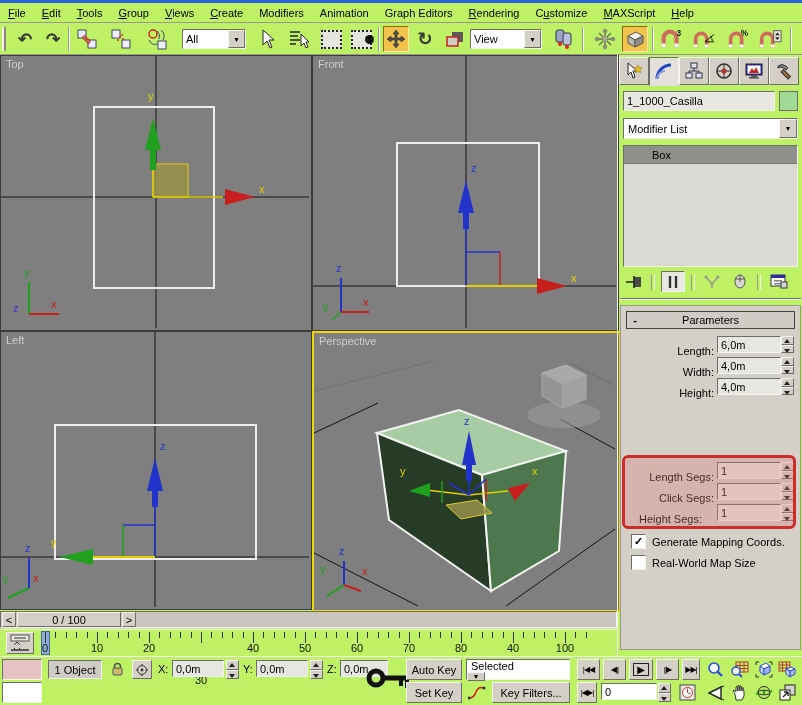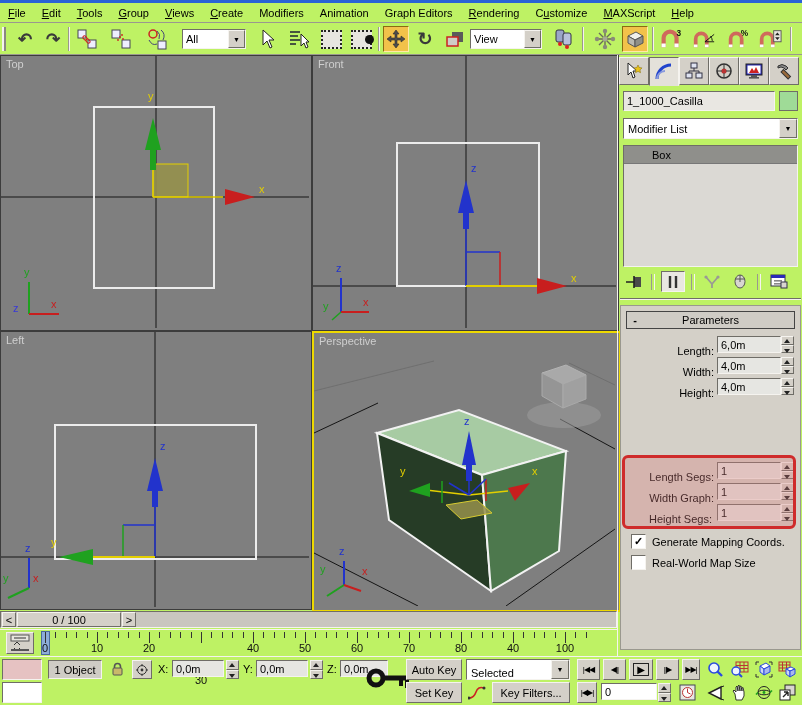--- a/index.html
+++ b/index.html
@@ -542,29 +542,29 @@
       <div class="abs" style="left:0;top:156px;width:181px;">
         <div style="display:flex;align-items:center;margin:0 8px 4px 0;height:17px;">
           <span class="cp-label" style="flex:1;padding-right:3px;">Length Segs:</span>
           <span class="field" style="width:56px;height:15px;">1</span>
           <span class="spin" style="height:17px;">
               <span class="sb up"></span>
               <span class="sb dn"></span>
             </span>
         </div>
         <div style="display:flex;align-items:center;margin:0 8px 4px 0;height:17px;">
-          <span class="cp-label" style="flex:1;padding-right:3px;">Width Graph:</span>
+          <span class="cp-label" style="flex:1;padding-right:3px;">Click Segs:</span>
           <span class="field" style="width:56px;height:15px;">1</span>
           <span class="spin" style="height:17px;">
               <span class="sb up"></span>
               <span class="sb dn"></span>
             </span>
         </div>
         <div style="display:flex;align-items:center;margin:0 8px 4px 0;height:17px;">
-          <span class="cp-label" style="flex:1;padding-right:5px;">Height Segs:</span>
+          <span class="cp-label" style="flex:1;padding-right:15px;">Height Segs:</span>
           <span class="field" style="width:56px;height:15px;">1</span>
           <span class="spin" style="height:17px;">
               <span class="sb up"></span>
               <span class="sb dn"></span>
             </span>
         </div>
       </div>
 
       <div class="abs" style="left:1px;top:149px;width:174px;height:74px;border:3px solid #cf2b2b;border-radius:6px;background:rgba(216,120,120,0.32);pointer-events:none;"></div>
 
@@ -621,21 +621,21 @@
         <circle cx="10" cy="13" r="7" fill="none" stroke="#111" stroke-width="5"></circle>
         <rect x="16" y="10.5" width="26" height="5" fill="#111"></rect>
         <rect x="33" y="15" width="4" height="6" fill="#111"></rect>
         <rect x="39" y="15" width="4" height="8" fill="#111"></rect>
       </svg>
     </div>
 
 
     <div class="abs raised btn" style="left:406px;top:2px;width:56px;height:21px;">Auto Key</div>
     <div class="abs raised btn" style="left:406px;top:25px;width:56px;height:21px;">Set Key</div>
-    <div class="abs sunken" style="left:466px;top:2px;width:104px;height:21px;background:#fff;display:flex;align-items:flex-end;">
+    <div class="abs sunken" style="left:466px;top:2px;width:104px;height:21px;background:#fff;display:flex;align-items:flex-start;flex-direction:column;">
       <span style="flex:1;padding-left:4px;">Selected</span>
       <span class="raised btn" style="width:16px;height:17px;font-size:7px;">▼</span>
     </div>
     <div class="abs btn" style="left:466px;top:25px;width:22px;height:21px;">
       <svg width="18" height="16" viewBox="0 0 18 16">
         <path d="M1,13 Q6,13 8,7 T16,3" fill="none" stroke="#c22" stroke-width="1.6"></path>
         <circle cx="1" cy="13" r="1.5" fill="#333"></circle>
           <circle cx="16" cy="3" r="1.5" fill="#333"></circle>
       </svg>
     </div>

